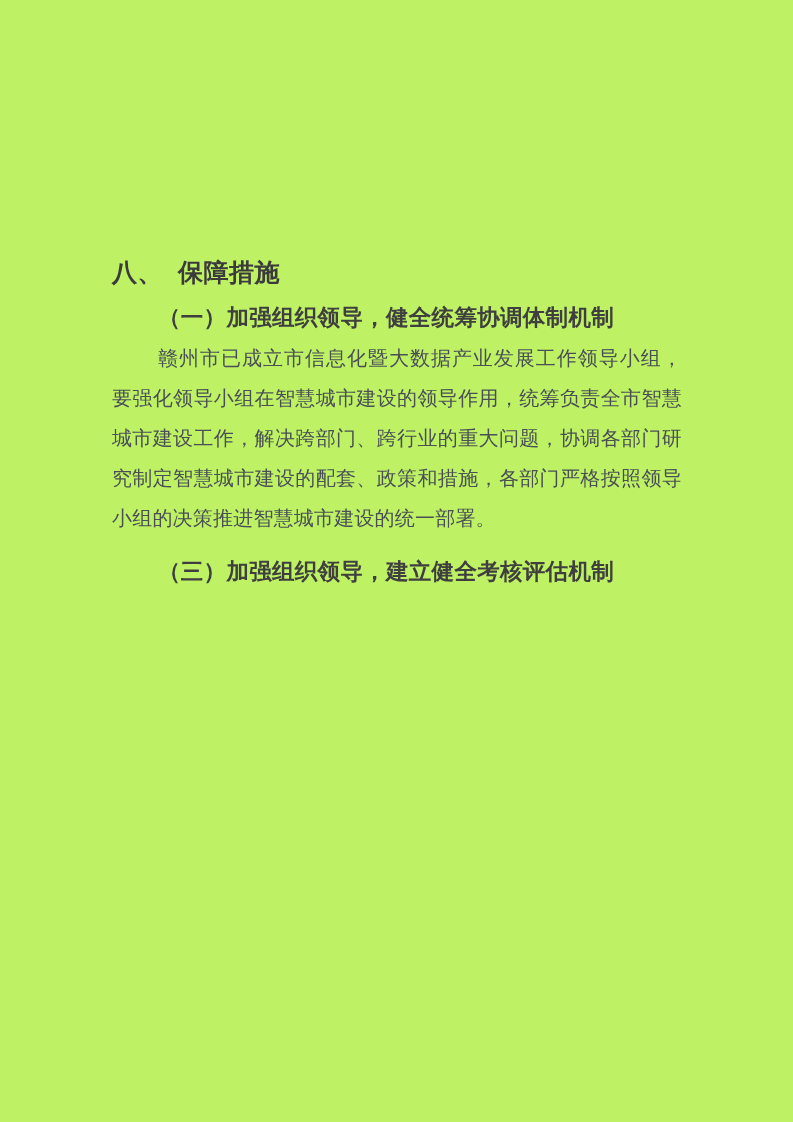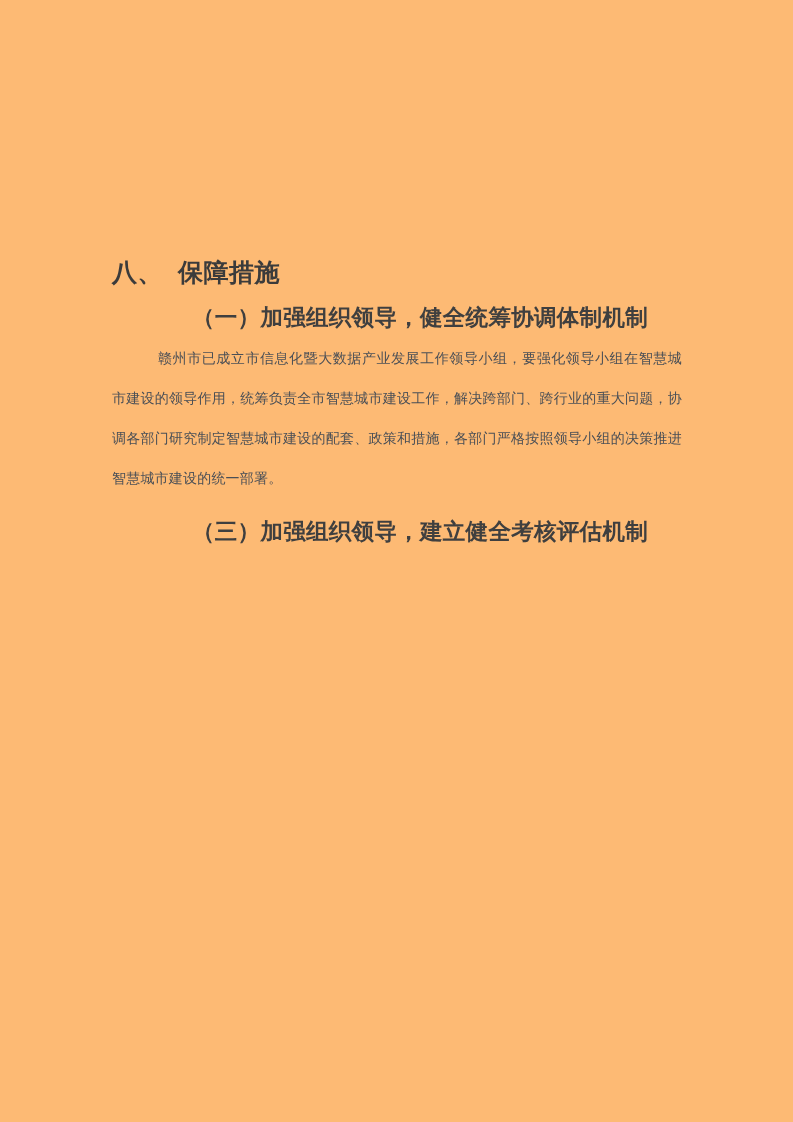--- a/index.html
+++ b/index.html
@@ -4,21 +4,21 @@
 <style>
   html, body {
     margin: 0;
     padding: 0;
     background: #ffffff;
   }
   .page {
     position: relative;
     width: 793px;
     height: 1122px;
-    background: #fdba74;
+    background: #bef264;
     overflow: hidden;
     box-sizing: border-box;
   }
   .content {
     position: absolute;
     left: 112px;
     top: 252px;
     width: 570px;
   }
 
@@ -37,27 +37,26 @@
   
   .sub-heading {
     font-family: "Liberation Serif", "DejaVu Serif", serif;
     font-weight: bold;
     font-size: 22.5px;
     line-height: 40px;
     color: #3f3f3f;
     text-indent: 46px;
     margin: 0;
     letter-spacing: 0.3px;
-    text-align: center;
   }
 
   
   .body-par {
     font-family: "DejaVu Serif", "Liberation Serif", serif;
-    font-size: 14px;
+    font-size: 20px;
     line-height: 40px;
     color: #4a4f56;
     margin: 0;
     text-align: justify;
     text-justify: inter-character;
     text-indent: 46px;
     letter-spacing: 0.2px;
     -webkit-font-smoothing: antialiased;
   }
 

